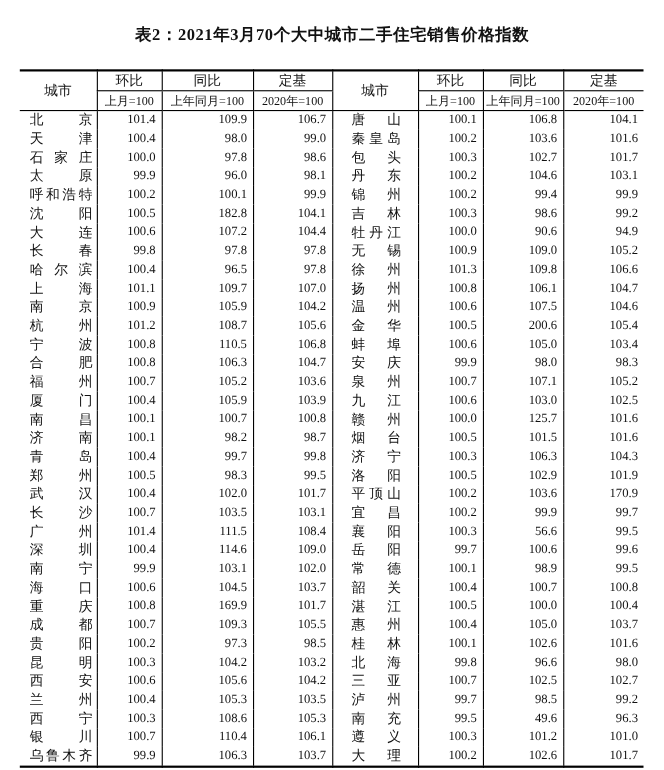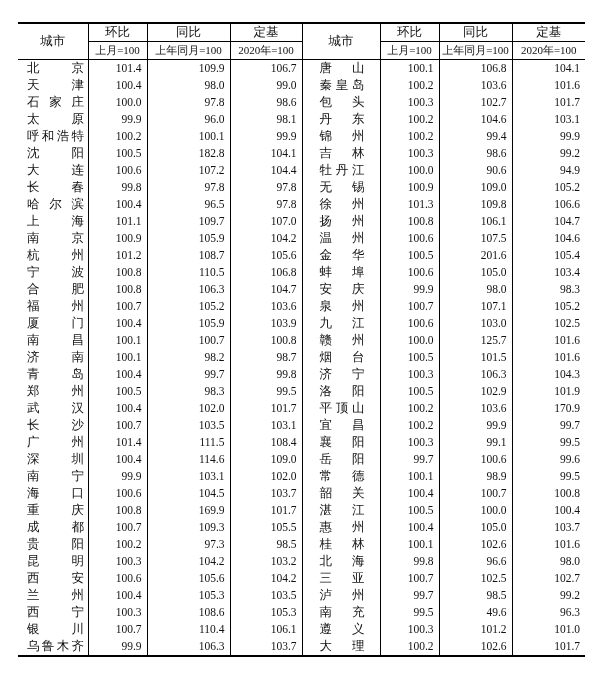--- a/index.html
+++ b/index.html
@@ -60,20 +60,21 @@
   }
   .idx tbody td:nth-child(1) .cn { margin-left: 9px;  width: 57px; }
   .idx tbody td:nth-child(5) .cn { margin-left: 17px; width: 45px; }
   .idx td.city .cn b { font-weight: normal; font-style: normal; }
 </style>
 </head>
 <body>
 
 <div class="page">
 
+  <h1 class="title">表2：2021年3月70个大中城市二手住宅销售价格指数</h1>
 
   <table class="idx">
     <colgroup>
       <col style="width:70px">
         <col style="width:59px">
         <col style="width:83px">
         <col style="width:72px">
       <col style="width:78px">
         <col style="width:59px">
         <col style="width:73px">
@@ -336,21 +337,21 @@
           <td class="num">101.2</td>
           <td class="num">108.7</td>
           <td class="num">105.6</td>
           <td class="city">
             <span class="cn">
               <b>金</b>
               <b>华</b>
             </span>
           </td>
           <td class="num">100.5</td>
-          <td class="num">201.6</td>
+          <td class="num">200.6</td>
           <td class="num">105.4</td>
         </tr>
         <tr>
           <td class="city">
             <span class="cn">
               <b>宁</b>
               <b>波</b>
             </span>
           </td>
           <td class="num">100.8</td>
@@ -557,21 +558,21 @@
           <td class="num">101.4</td>
           <td class="num">111.5</td>
           <td class="num">108.4</td>
           <td class="city">
             <span class="cn">
               <b>襄</b>
               <b>阳</b>
             </span>
           </td>
           <td class="num">100.3</td>
-          <td class="num">99.1</td>
+          <td class="num">56.6</td>
           <td class="num">99.5</td>
         </tr>
         <tr>
           <td class="city">
             <span class="cn">
               <b>深</b>
               <b>圳</b>
             </span>
           </td>
           <td class="num">100.4</td>

